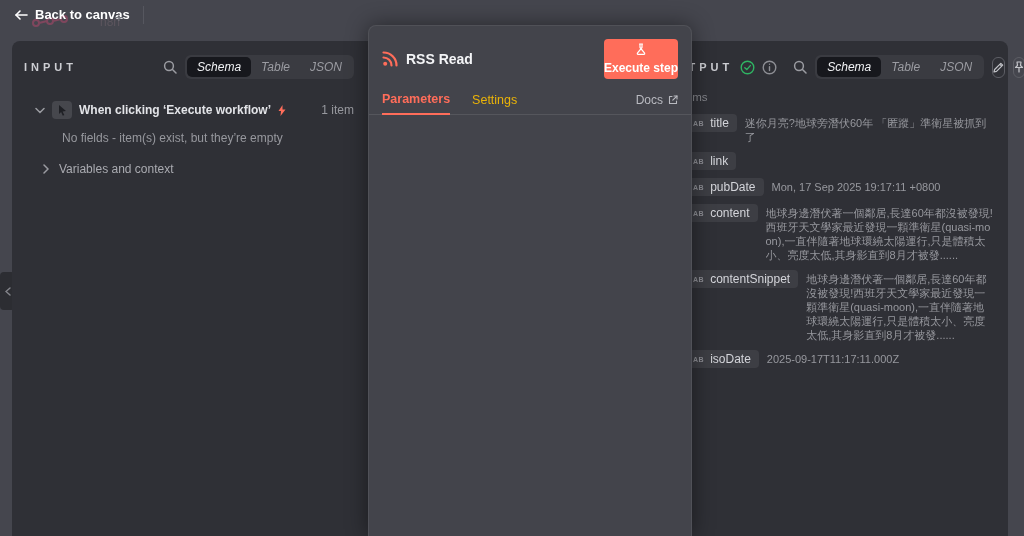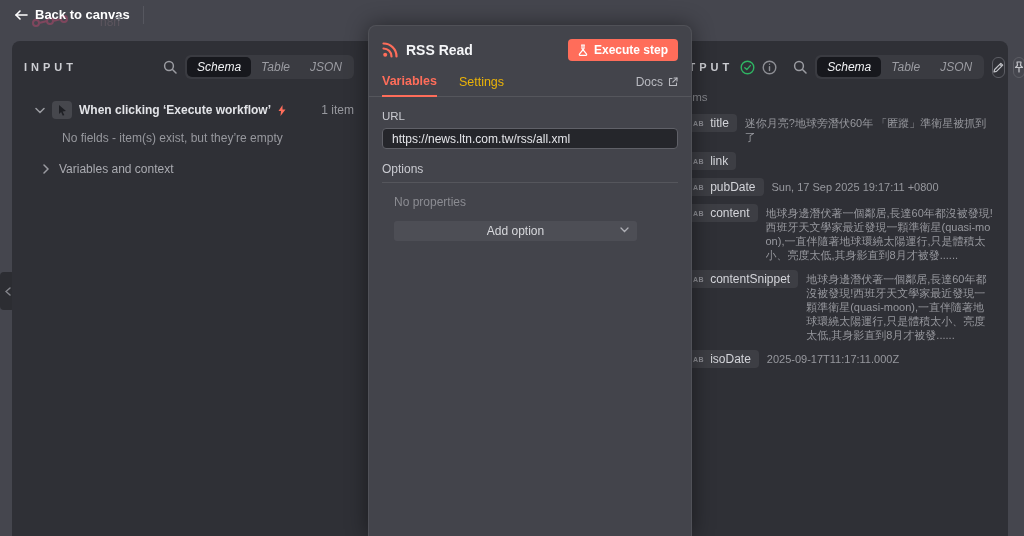--- a/index.html
+++ b/index.html
@@ -50,22 +50,22 @@
   .trigger-label { color:#e3e4e8; font-weight:700; font-size:12px; }
   .count-label { margin-left:auto; color:#97989e; font-size:12px; }
   .empty-msg { margin:12px 14px 0 50px; color:#97989e; font-size:12px; }
   .vars-row { display:flex; align-items:center; gap:10px; margin:17px 14px 0 31px; color:#aaabb1; font-size:12px; }
   .chev { color:#9b9ca2; }
 
   
   .node-header { display:flex; align-items:center; gap:8px; padding:13px 13px 0 13px; }
   .node-title { color:#f4f5f7; font-weight:700; font-size:14px; flex:1; }
   .exec-btn { background:#ff6d5a; color:#fff; border:none; border-radius:4px;
-    display:flex; align-items:center; gap:6px; padding:4px 10px; font-size:12px; font-weight:600;
-    cursor:pointer; font-family:inherit; }
+    display:flex; align-items:center; gap:6px; padding:4px 0; font-size:12px; font-weight:600;
+    cursor:pointer; font-family:inherit;flex-direction:column; }
   .node-tabs { display:flex; align-items:flex-end; gap:22px; padding:0 13px; margin-top:12px;
     border-bottom:1px solid #55565c; height:24px; }
   .ntab { padding-bottom:7px; color:#eab308; cursor:pointer; font-size:12.5px; }
   .ntab.active { color:#ff6d5a; border-bottom:2px solid #ff6d5a; margin-bottom:-1px; font-weight:600; }
   .docs-link { margin-left:auto; display:flex; align-items:center; gap:5px; color:#b9bac0;
     padding-bottom:7px; cursor:pointer; }
   .node-body { padding:13px 13px 0 13px; }
   .field-label { color:#c9cad0; font-size:11.5px; margin-bottom:6px; }
   .url-input { width:100%; height:21px; background:#25262b; border:1px solid #606168; border-radius:4px;
     color:#e4e5e9; font-size:12px; padding:0 9px; font-family:inherit; }
@@ -229,21 +229,21 @@
       <span class="pill">
         <span class="ptype">AB</span>
         <span class="pname">link</span>
       </span>
     </div>
     <div class="orow">
       <span class="pill">
         <span class="ptype">AB</span>
         <span class="pname">pubDate</span>
       </span>
-      <span class="pval">Sun, 17 Sep 2025 19:17:11 +0800</span>
+      <span class="pval">Mon, 17 Sep 2025 19:17:11 +0800</span>
     </div>
     <div class="orow">
       <span class="pill">
         <span class="ptype">AB</span>
         <span class="pname">content</span>
       </span>
       <span class="pval">地球身邊潛伏著一個鄰居,長達60年都沒被發現!西班牙天文學家最近發現一顆準衛星(quasi-moon),一直伴隨著地球環繞太陽運行,只是體積太小、亮度太低,其身影直到8月才被發......</span>
     </div>
     <div class="orow">
       <span class="pill">
@@ -276,41 +276,27 @@
       <span>
         <svg width="10" height="12" viewBox="0 0 10 12" fill="none" stroke="#ffffff" stroke-width="1.2" stroke-linecap="round" stroke-linejoin="round">
           <path d="M3.5 1 H6.5 M4 1 V4.5 L8.6 10.2 A0.8 0.8 0 0 1 8 11.4 H2 A0.8 0.8 0 0 1 1.4 10.2 L6 4.5 V1"></path>
         </svg>
       </span>
       <span>Execute step</span>
     </button>
   </div>
 
   <div class="node-tabs">
-    <div class="ntab active">Variables</div>
+    <div class="ntab active">Parameters</div>
     <div class="ntab">Settings</div>
     <div class="docs-link">
       <span>Docs</span>
       <span>
         <svg width="10" height="10" viewBox="0 0 10 10" fill="none" stroke="#b9bac0" stroke-width="1.1" stroke-linecap="round" stroke-linejoin="round">
           <path d="M4 1.5 H1.5 V8.5 H8.5 V6"></path>
             <path d="M6 1 H9 V4"></path>
             <line x1="9" y1="1" x2="4.8" y2="5.2"></line>
         </svg>
       </span>
     </div>
   </div>
 
-  <div class="node-body">
-    <div class="field-label">URL</div>
-    <input class="url-input" type="text" value="https://news.ltn.com.tw/rss/all.xml" style="">
-    <div class="options-label">Options</div>
-    <div class="no-props">No properties</div>
-    <button class="add-option">
-      <span>Add option</span>
-      <span class="chev-down">
-        <svg width="9" height="6" viewBox="0 0 9 6" stroke="#aeafb5" stroke-width="1.3" fill="none" stroke-linecap="round">
-            <polyline points="1,1 4.5,4.5 8,1"></polyline>
-          </svg>
-      </span>
-    </button>
-  </div>
 </div>
 
 </body></html>

